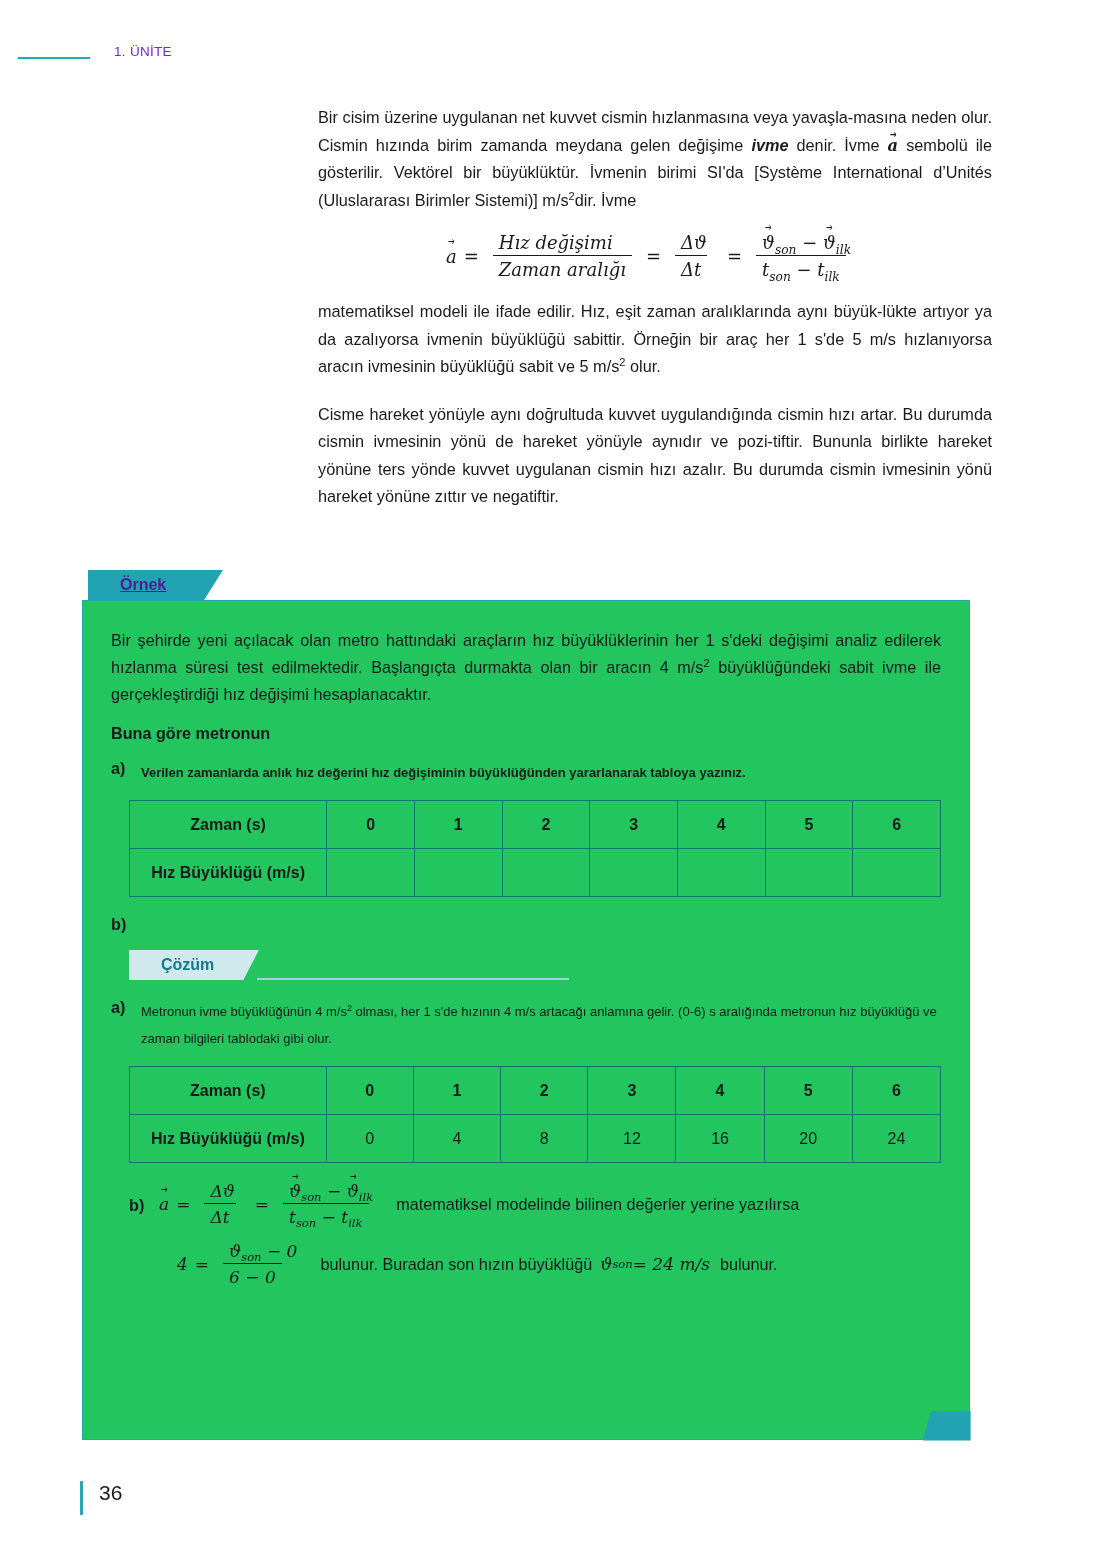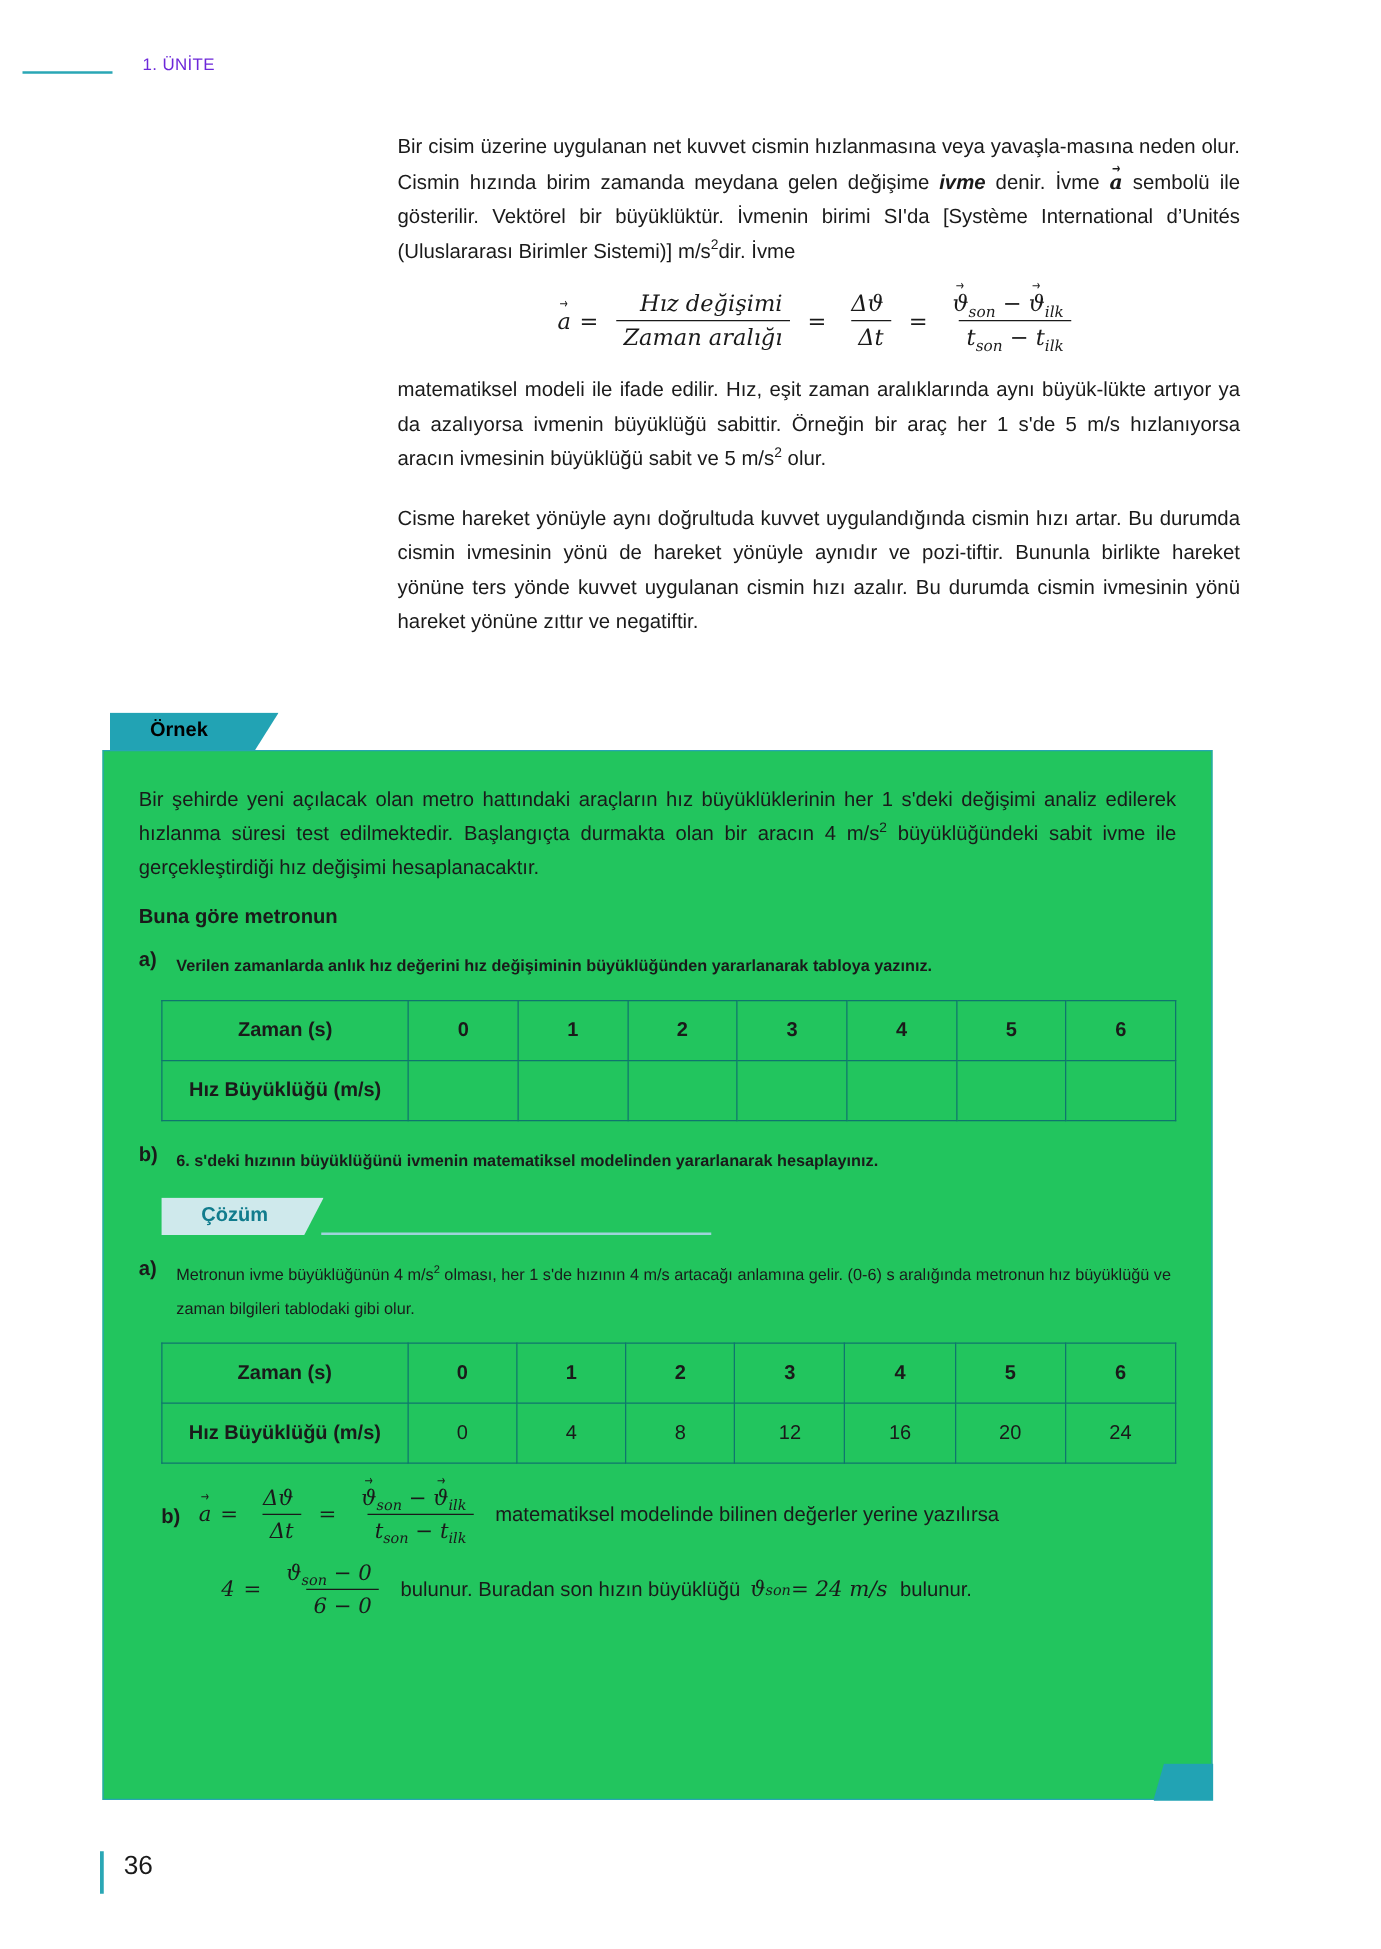--- a/index.html
+++ b/index.html
@@ -74,44 +74,45 @@
     top: -11px;
     left: 50%;
     transform: translateX(-50%) scaleX(0.72);
     font-size: 11px;
     font-style: normal;
     font-family: "DejaVu Sans", sans-serif;
   }
   .frac {
     display: inline-flex;
     flex-direction: column;
-    align-items: flex-end;
+    align-items: flex-start;
     vertical-align: middle;
     margin: 0 7px;
   }
   .frac .num { padding: 0 6px 2px 6px; }
   .frac .den { padding: 3px 6px 0 6px; border-top: 1.3px solid #1a1a1a; }
   .eqsym { margin: 0 7px; font-style: normal; }
   .sub { font-size: 0.68em; vertical-align: sub; line-height: 0; font-style: italic; }
 
   
   .ornek-tab {
     position: absolute;
     top: 570px;
     left: 88px;
     width: 135px;
     height: 30px;
     background: #22a3b4;
-    color: #000000;
+    color: #4c1d95;
     font-size: 16px;
     font-weight: bold;
     display: flex;
     align-items: center;
     padding-left: 32px;
     clip-path: polygon(0 0, 100% 0, 86% 100%, 0 100%);
+    text-decoration: underline;
   }
 
   
   .ornek-box {
     position: absolute;
     top: 600px;
     left: 82px;
     width: 888px;
     height: 840px;
     border: 1.6px solid #27a5b3;
@@ -327,21 +328,20 @@
         <td class="val"></td>
         <td class="val"></td>
         <td class="val"></td>
         <td class="val"></td>
       </tr>
     </tbody>
       </table>
 
     <div class="q-row">
       <div class="q-label">b)</div>
-      <div class="q-text">6. s'deki hızının büyüklüğünü ivmenin matematiksel modelinden yararlanarak hesaplayınız.</div>
     </div>
 
     <div class="cozum-wrap">
       <div class="cozum-tab">Çözüm</div>
       <div class="cozum-rule"></div>
     </div>
 
     <div class="q-row normal">
       <div class="q-label">a)</div>
       <div class="q-text">

